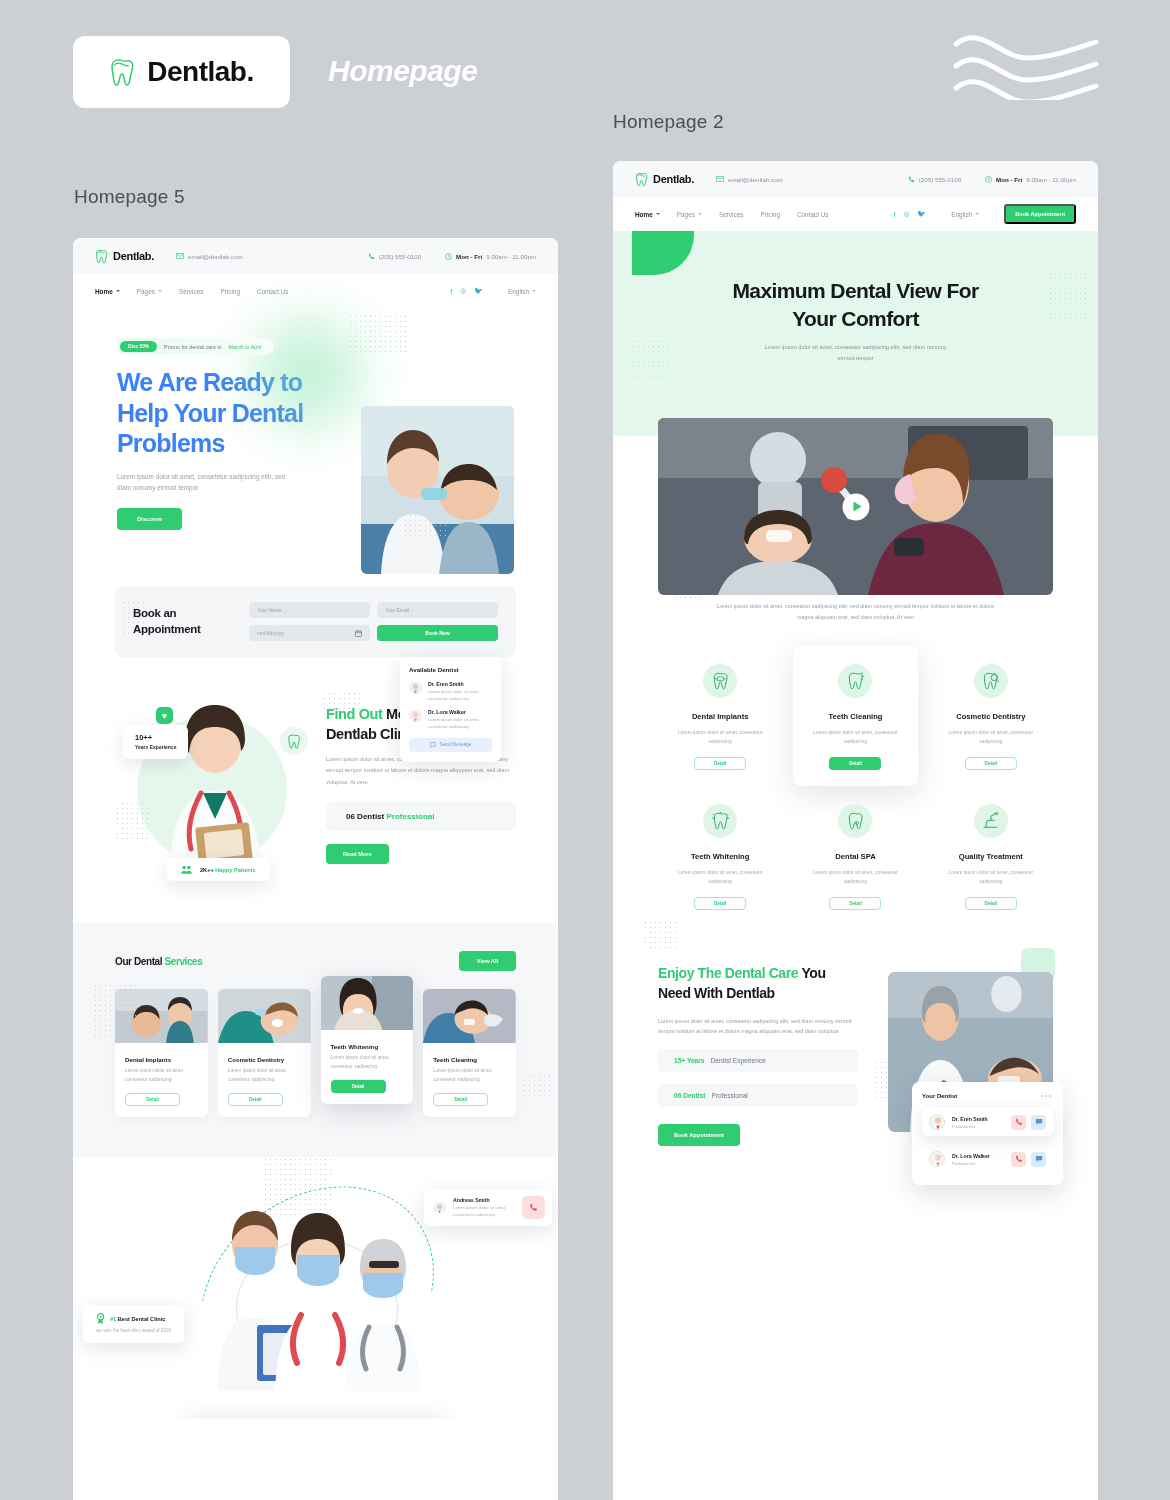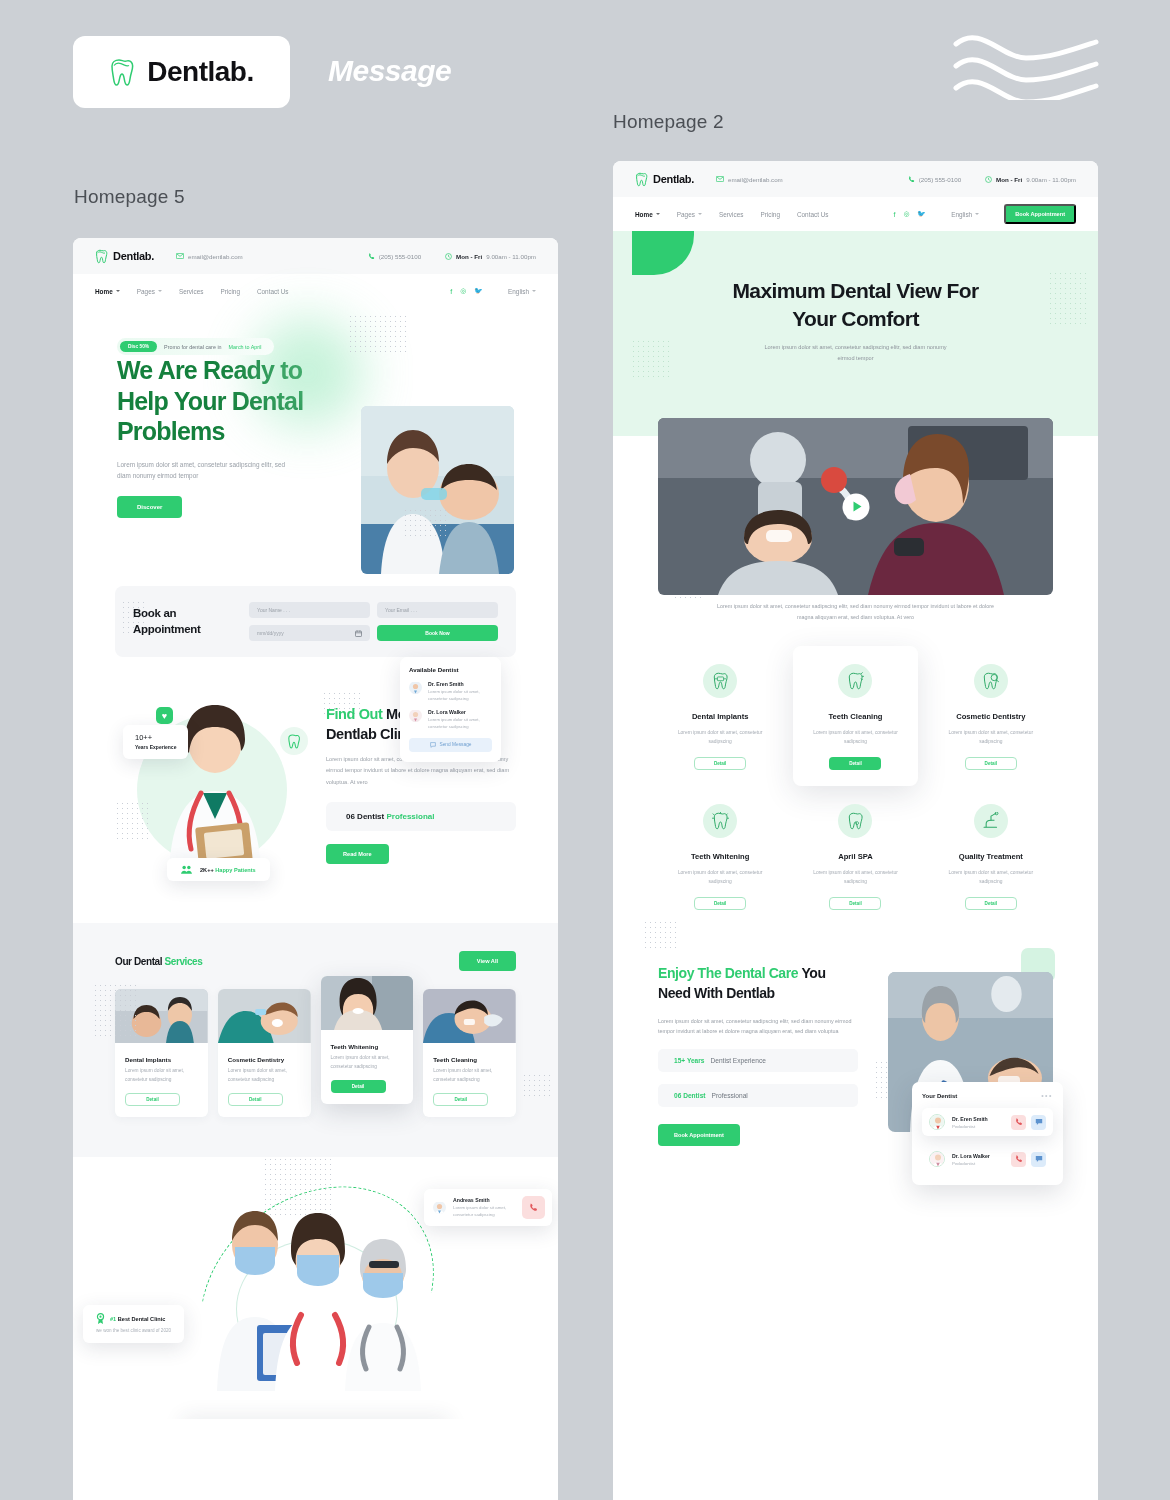--- a/index.html
+++ b/index.html
@@ -92,21 +92,21 @@
   .glow { position: absolute; border-radius: 50%; filter: blur(26px); background: #7fe3ab; opacity: .45; }
 
   .promo {
     display: inline-flex; align-items: center; gap: 7px;
     background: linear-gradient(90deg,#eafaf1, #f7fdfa);
     border-radius: 20px; padding: 3px 12px 3px 3px; font-size: 5.4px; color: #6f767f;
     position: relative;
   }
   .promo .pill { background: #2fcc71; color: #fff; border-radius: 20px; padding: 3px 8px; font-weight: bold; font-size: 4.8px; }
 
-  .h1-title { font-size: 25px; line-height: 1.22; font-weight: bold; color: #15803d; letter-spacing: -0.8px; margin-top: 0; }
+  .h1-title { font-size: 25px; line-height: 1.22; font-weight: bold; color: #3b82f6; letter-spacing: -0.8px; margin-top: 12px; }
   .h1-sub { font-size: 6.4px; color: #9aa0a8; line-height: 1.85; margin-top: 12px; }
   .h1-discover { margin-top: 14px; font-size: 6px; padding: 8px 20px; }
 
   .hero-photo {
     position: absolute; right: 44px; top: 98px; width: 153px; height: 168px;
     border-radius: 6px; overflow: hidden;
   }
   .ph { width: 100%; height: 100%; display: block; }
 
   .dentist-card {
@@ -139,21 +139,21 @@
   .fld.book-now { background: #2fcc71; color: #fff; justify-content: center; font-weight: 600; }
 
   .about { display: flex; gap: 16px; padding: 40px 42px 46px; position: relative; }
   .about-left { width: 195px; position: relative; height: 180px; flex: none; }
   .about-circle { position: absolute; left: 22px; top: 18px; width: 150px; height: 150px; border-radius: 50%; background: #e5f7ed; }
   .about-photo { position: absolute; left: 30px; top: 4px; width: 140px; height: 172px; }
   .chip-exp {
     position: absolute; left: 8px; top: 28px; background: #fff; border-radius: 6px;
     padding: 8px 12px 9px; box-shadow: 0 5px 18px rgba(40,50,70,.12); z-index: 3;
   }
-  .chip-exp .n { font-size: 7.5px; font-weight: normal; color: #15181d; }
+  .chip-exp .n { font-size: 7.5px; font-weight: bold; color: #15181d; }
   .chip-exp .t { font-size: 5px; font-weight: bold; color: #22262c; margin-top: 2px; }
   .heart-badge {
     position: absolute; left: 41px; top: 10px; width: 17px; height: 17px;
     border-radius: 5px; background: #2fcc71; display: flex; align-items: center;
     justify-content: center; color: #fff; font-size: 9px; z-index: 4;
   }
   .tooth-badge {
     position: absolute; right: 2px; top: 30px; width: 28px; height: 28px;
     border-radius: 50%; background: #eaf8f0; display: flex; align-items: center;
     justify-content: center; z-index: 3;
@@ -297,21 +297,21 @@
 <div class="page">
 
   <div class="logo-chip">
     <svg class="tooth-svg" width="26" height="29" viewBox="0 0 26 29">
       <path d="M3 8c0-4 3.2-6 7-6 2.6 0 4 1.2 6.2 1.2S19 2 21 3.2c2.4 1.4 3 4 2.4 7.2-.7 4-1.8 6-2.4 10.4-.5 3.6-1 6.2-3 6.2-2.2 0-2.2-3.6-3-7.4-.5-2.4-1-3.6-2-3.6s-1.6 1.2-2.2 3.6C9.8 23.4 9.8 27 7.6 27c-2 0-2.5-2.6-3-6.2C3.9 16.4 3 13 3 8z" fill="none" stroke="#2fcc71" stroke-width="1.5"></path>
       <path d="M5 7.5c2.5-3.6 7-2.2 10 -.6 2 1 3.6 1.4 5 .6" fill="none" stroke="#2fcc71" stroke-width="1.3"></path>
     </svg>
     <span class="wordmark">Dentlab.</span>
   </div>
 
-  <div class="page-kicker">Message</div>
+  <div class="page-kicker">Homepage</div>
 
   <svg class="waves" width="152" height="72" viewBox="0 0 152 72">
     <g fill="none" stroke="#ffffff" stroke-width="5" stroke-linecap="round">
       <path d="M6 16 C 30 -4, 52 30, 76 30 S 122 22, 146 14"></path>
       <path d="M6 38 C 30 18, 52 52, 76 52 S 122 44, 146 36"></path>
       <path d="M6 60 C 30 40, 52 74, 76 74 S 122 66, 146 58"></path>
     </g>
   </svg>
 
   <div class="label l1">Homepage 5</div>
@@ -873,21 +873,21 @@
           <button class="btn-out bt">Detail</button>
         </div>
 
         <div class="svc2-card">
           <div class="svc2-ic">
             <svg width="17" height="18" viewBox="0 0 26 29">
                 <path d="M3 8c0-4 3.2-6 7-6 2.6 0 4 1.2 6.2 1.2S19 2 21 3.2c2.4 1.4 3 4 2.4 7.2-.7 4-1.8 6-2.4 10.4-.5 3.6-1 6.2-3 6.2-2.2 0-2.2-3.6-3-7.4-.5-2.4-1-3.6-2-3.6s-1.6 1.2-2.2 3.6C9.8 23.4 9.8 27 7.6 27c-2 0-2.5-2.6-3-6.2C3.9 16.4 3 13 3 8z" fill="none" stroke="#2fa968" stroke-width="1.6"></path>
                 <path d="M14 16c2-1 4 0 4 2s-2 3-4 2c-1-1-1-3 0-4z" fill="none" stroke="#2fa968" stroke-width="1.3"></path>
               </svg>
           </div>
-          <h5>April SPA</h5>
+          <h5>Dental SPA</h5>
           <p>Lorem ipsum dolor sit amet, consetetur sadipscing</p>
           <button class="btn-out bt">Detail</button>
         </div>
 
         <div class="svc2-card">
           <div class="svc2-ic">
             <svg width="18" height="18" viewBox="0 0 26 26">
                 <path d="M3 22h18" stroke="#2fa968" stroke-width="1.6" stroke-linecap="round"></path>
                 <path d="M6 22v-5c0-3 3-5 7-5h5" fill="none" stroke="#2fa968" stroke-width="1.5"></path>
                 <path d="M13 12V6M13 6l7-4" stroke="#2fa968" stroke-width="1.5" stroke-linecap="round"></path>

